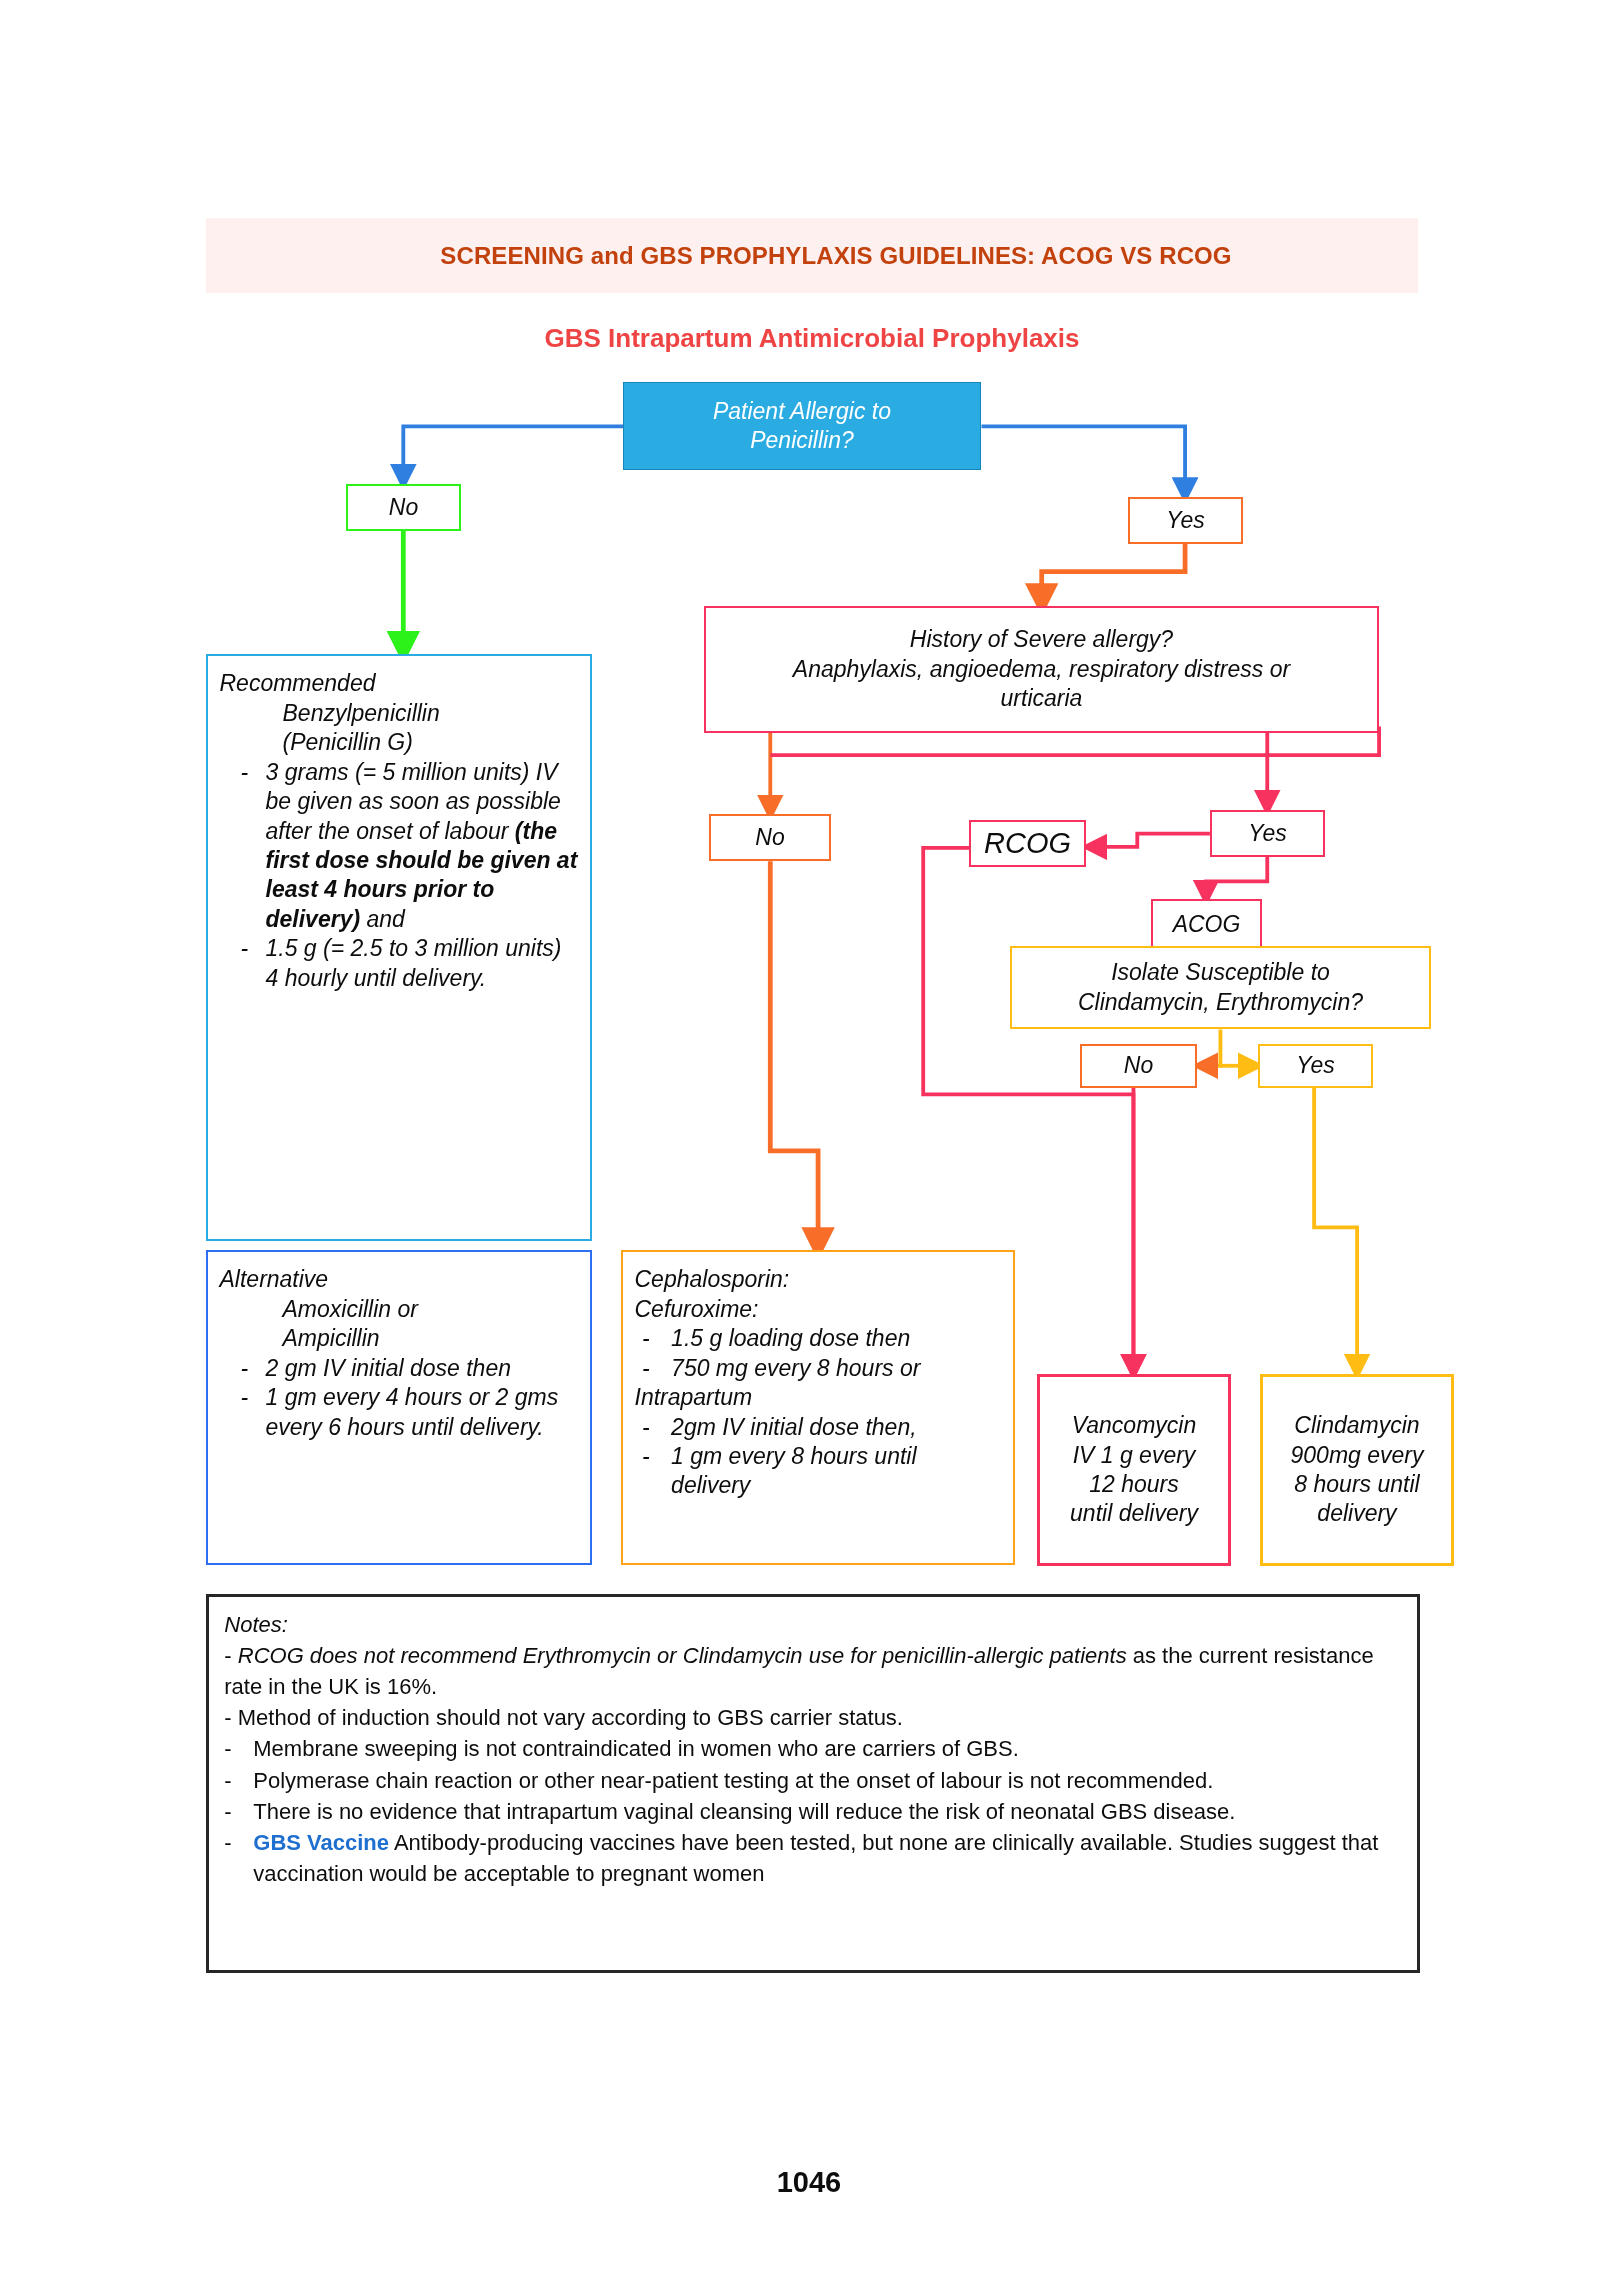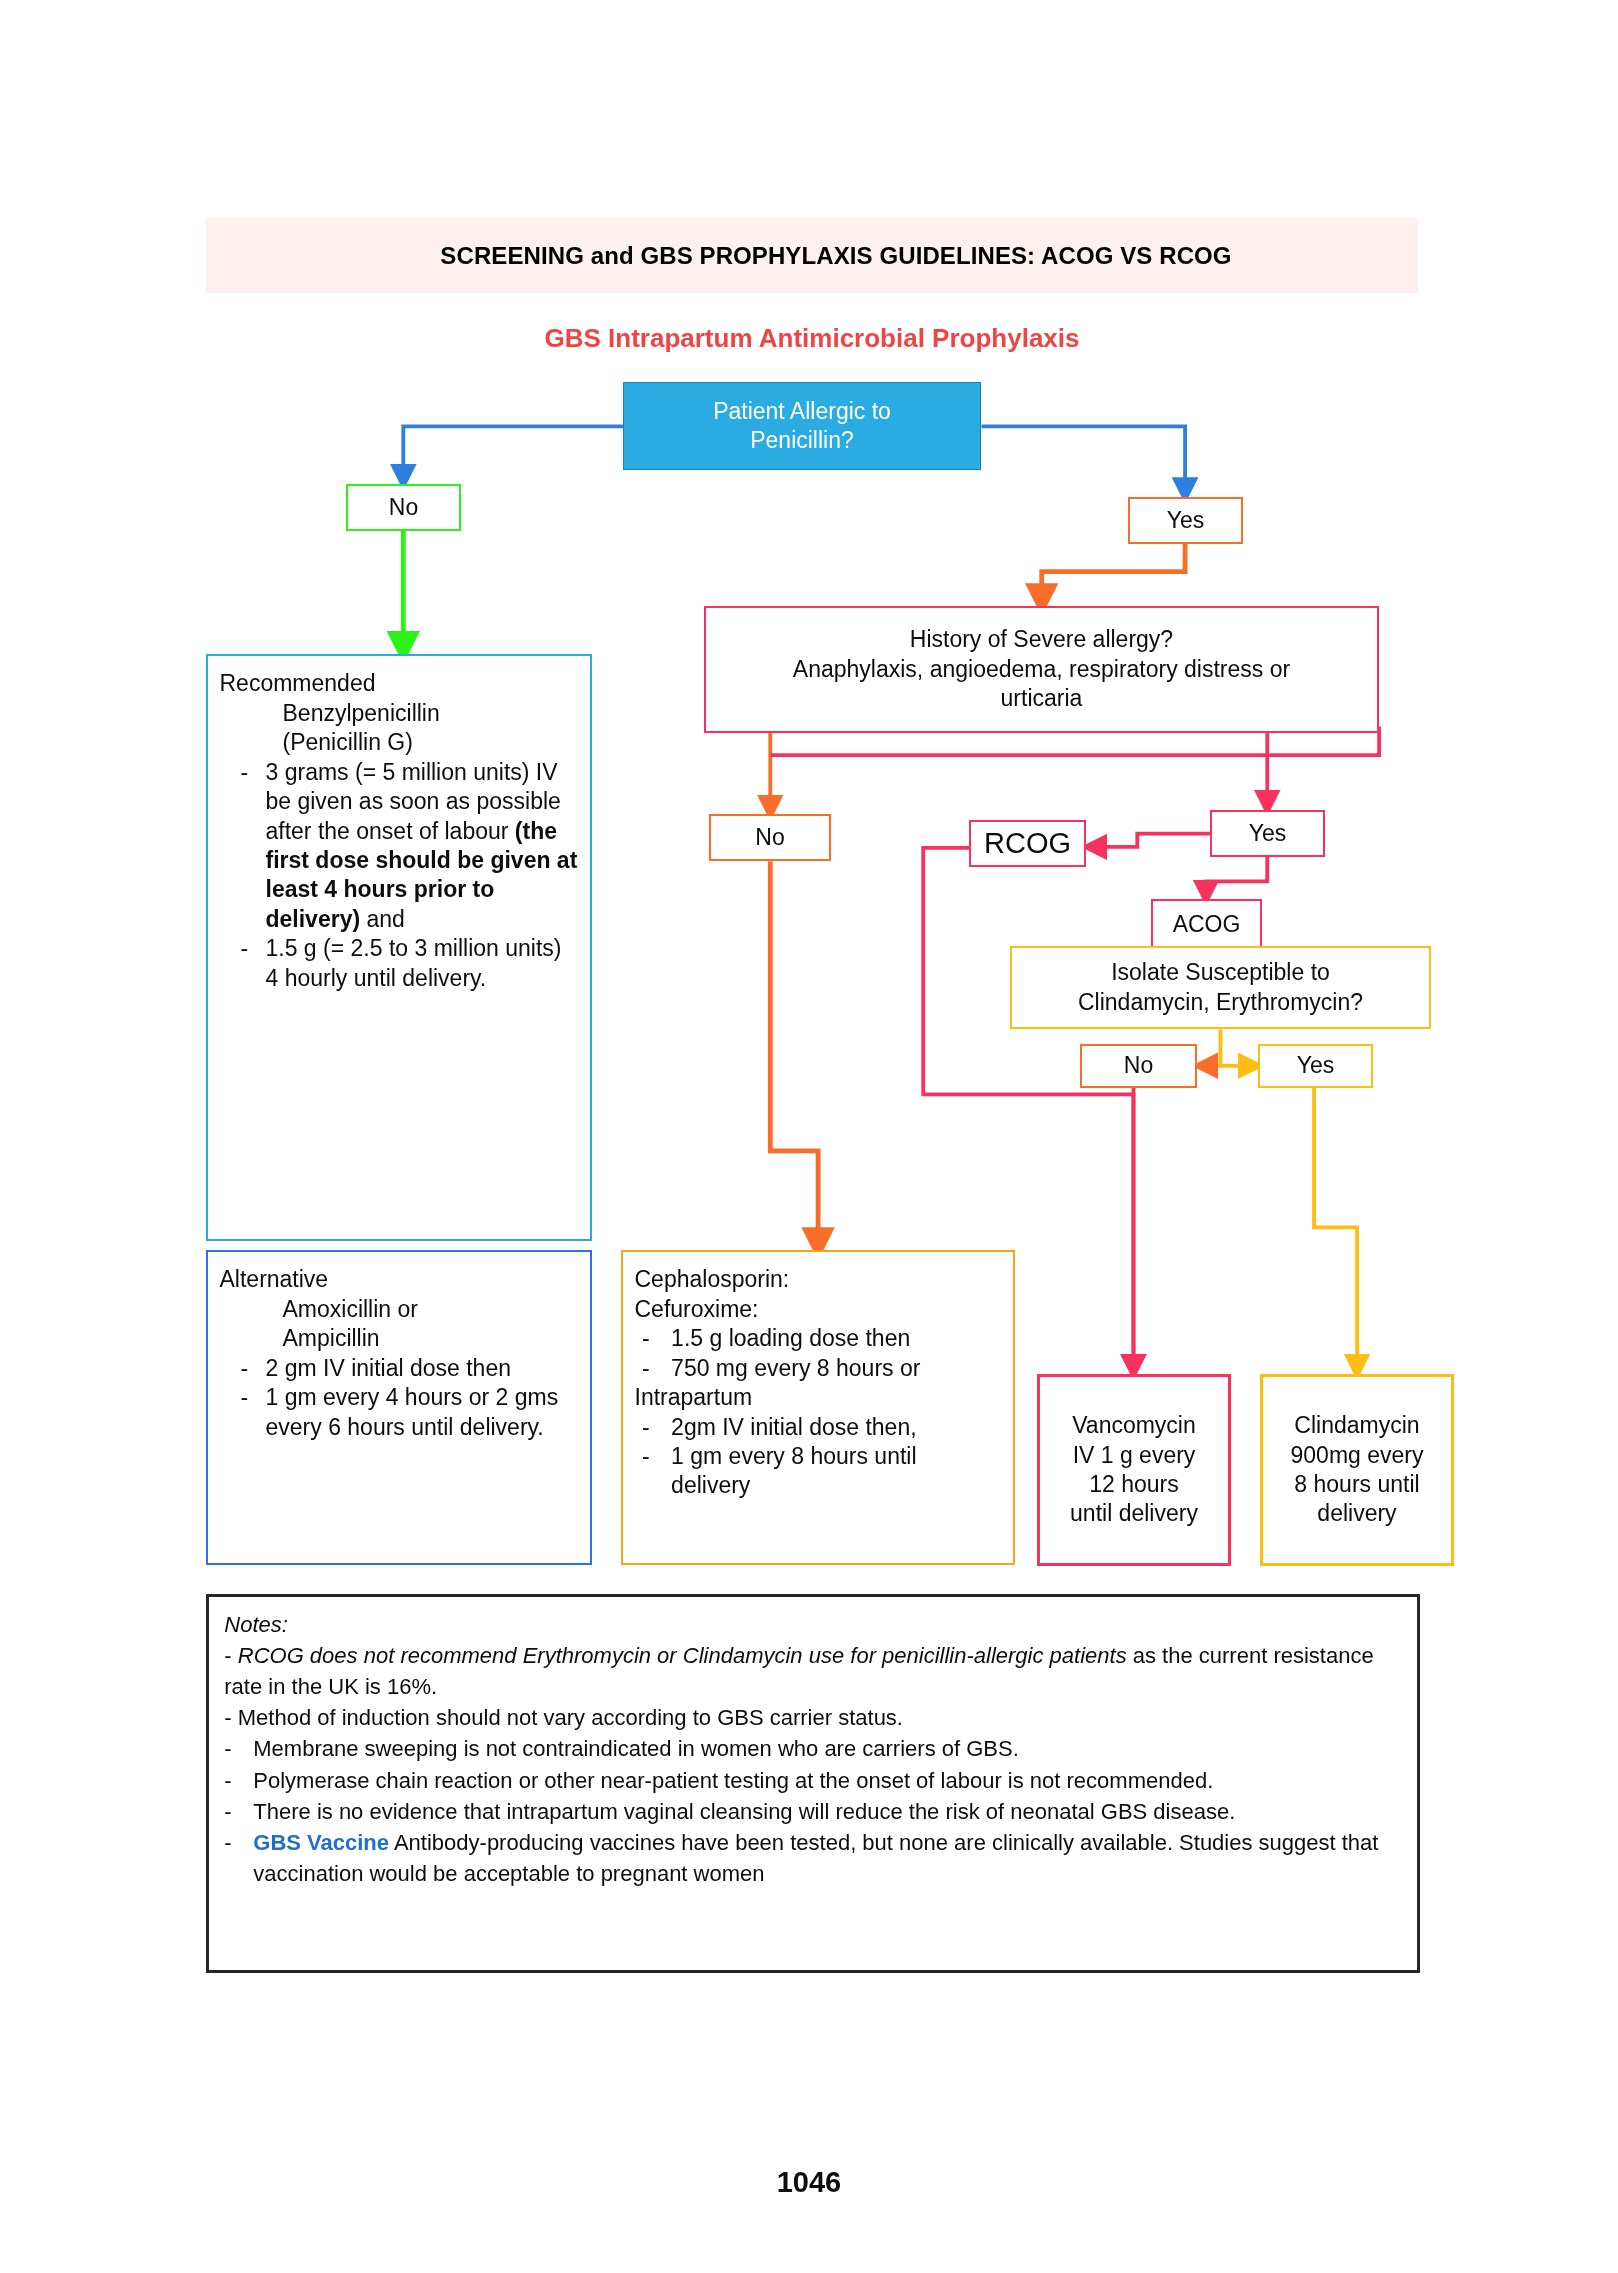--- a/index.html
+++ b/index.html
@@ -29,21 +29,21 @@
     width: 1212px; height: 75px;
     background: #fdf0ee;
     display: flex;
     align-items: center;
     justify-content: center;
   }
   #title-text {
     font-size: 24px;
     font-weight: bold;
     letter-spacing: 0.1px;
-    color: #000000;
+    color: #c2410c;
     text-align: center;
     margin-left: 48px;
   }
   #subtitle {
     left: 206px; top: 323px;
     width: 1212px;
     text-align: center;
     font-size: 26px;
     font-weight: bold;
     color: #ef4444;
@@ -60,20 +60,21 @@
   
   .node {
     position: absolute;
     box-sizing: border-box;
     background: #ffffff;
     display: flex;
     align-items: center;
     justify-content: center;
     text-align: center;
     line-height: 1.28;
+    font-style: italic;
   }
   .node.left-align {
     justify-content: flex-start;
     text-align: left;
     align-items: flex-start;
   }
 
   #box-allergic {
     left: 623px; top: 382px;
     width: 358px; height: 88px;

